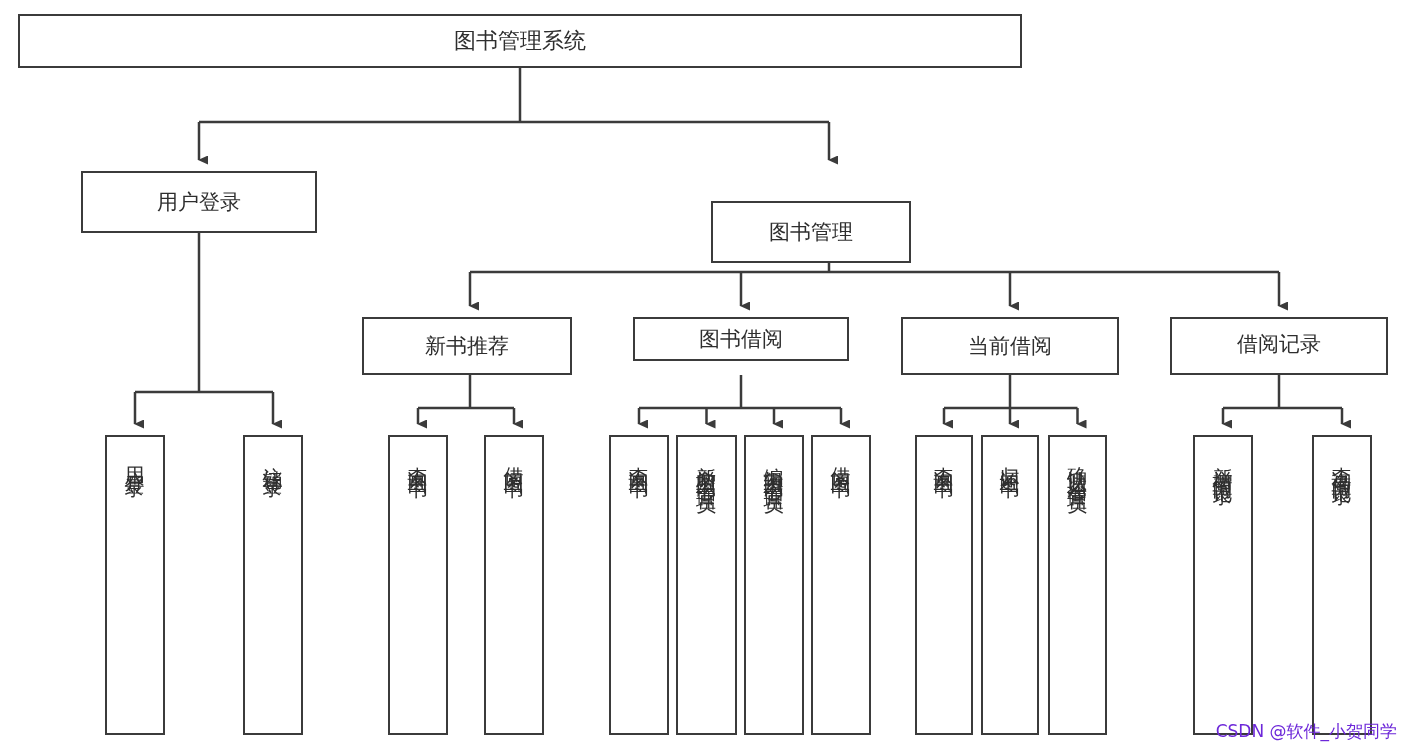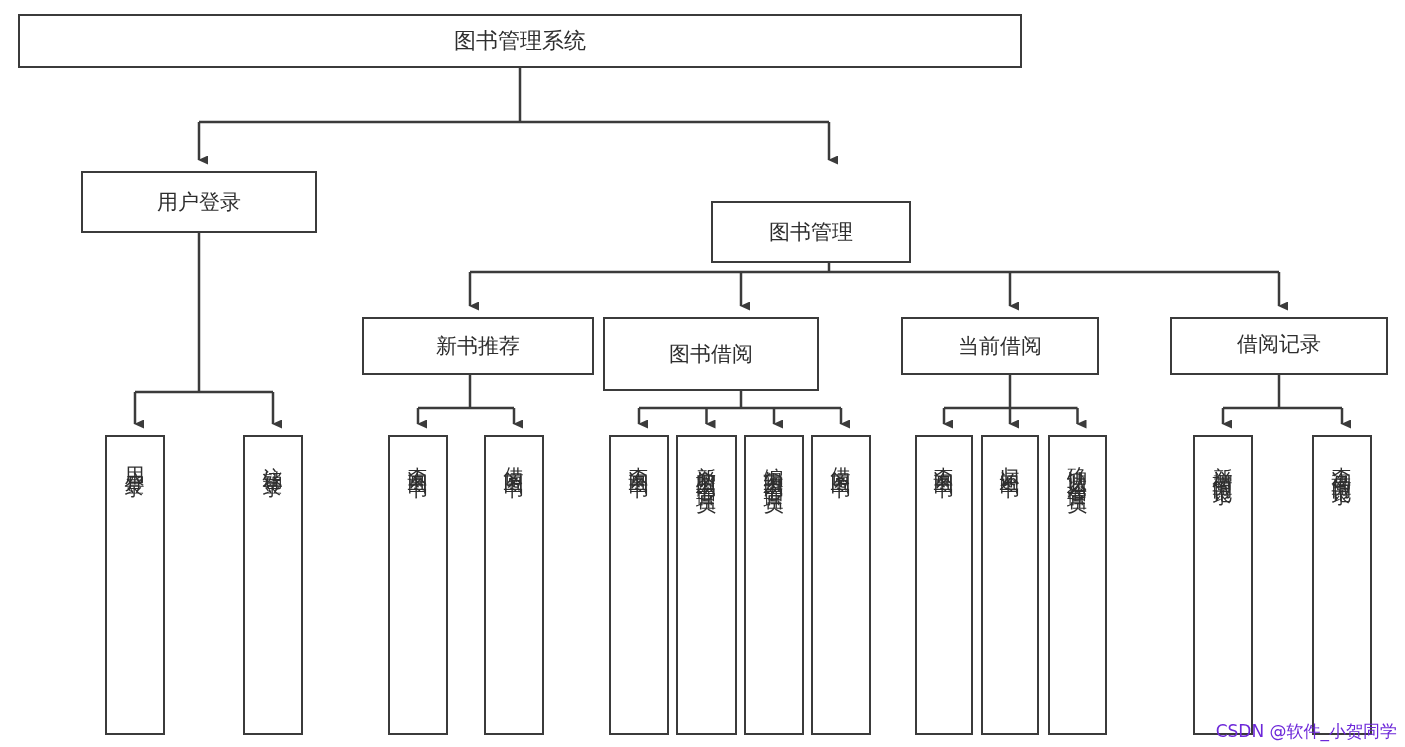--- a/index.html
+++ b/index.html
@@ -122,27 +122,27 @@
   <div id="node-layer">
       <div class="node horiz root" style="left: 18px; top: 14px; width: 1004px; height: 54px;">
         <span class="label">图书管理系统</span>
       </div>
       <div class="node horiz" style="left: 81px; top: 171px; width: 236px; height: 62px;">
         <span class="label">用户登录</span>
       </div>
       <div class="node horiz" style="left: 711px; top: 171px; width: 200px; height: 62px; margin-top: 30px;">
         <span class="label">图书管理</span>
       </div>
-      <div class="node horiz" style="left: 362px; top: 317px; width: 232px; height: 58px;">
+      <div class="node horiz" style="left: 362px; top: 317px; width: 210px; height: 58px;">
         <span class="label">新书推荐</span>
       </div>
-      <div class="node horiz" style="left: 603px; top: 317px; width: 216px; height: 74px;">
+      <div class="node horiz" style="left: 633px; top: 317px; width: 216px; height: 44px;">
         <span class="label">图书借阅</span>
       </div>
-      <div class="node horiz" style="left: 901px; top: 317px; width: 198px; height: 58px;">
+      <div class="node horiz" style="left: 901px; top: 317px; width: 218px; height: 58px;">
         <span class="label">当前借阅</span>
       </div>
       <div class="node horiz" style="left: 1170px; top: 317px; width: 218px; height: 58px; font-family: Liberation Mono, monospace;">
         <span class="label">借阅记录</span>
       </div>
       <div class="node vert" style="left: 105px; top: 435px; width: 60px; height: 300px;">
         <span class="label">用户登录</span>
       </div>
       <div class="node vert" style="left: 243px; top: 435px; width: 60px; height: 300px;">
         <span class="label">注销登录</span>

